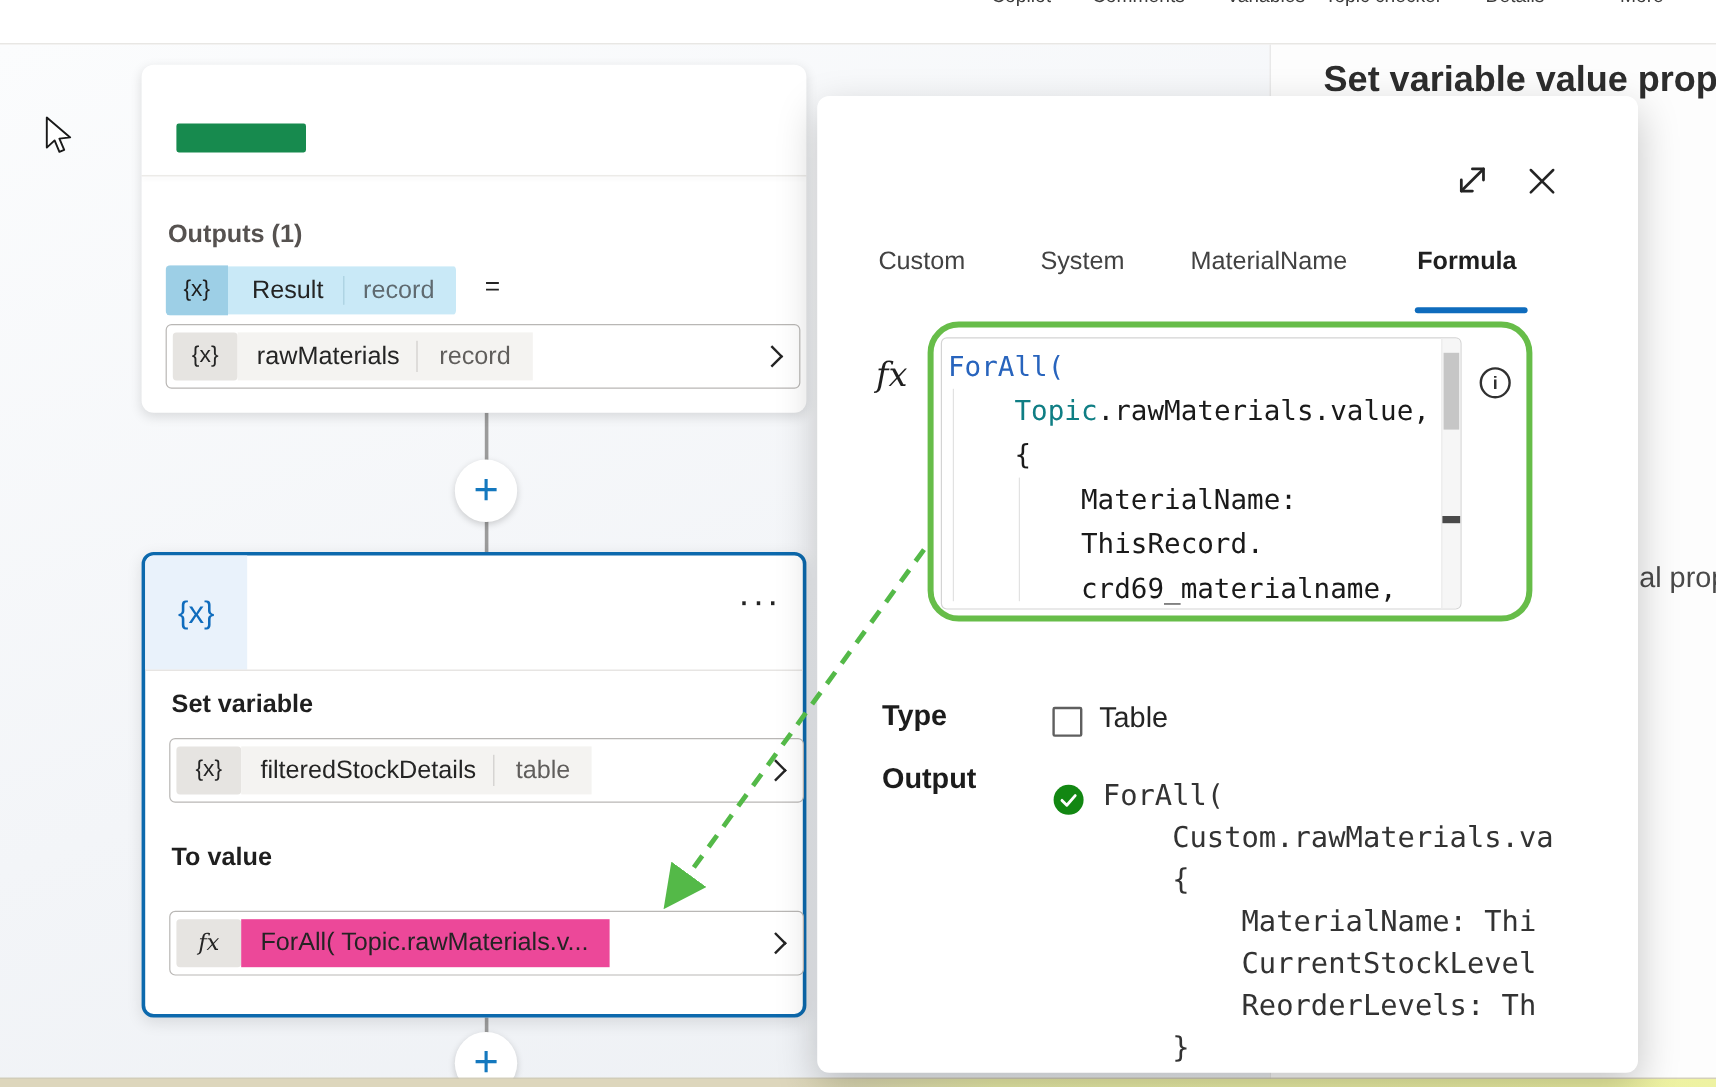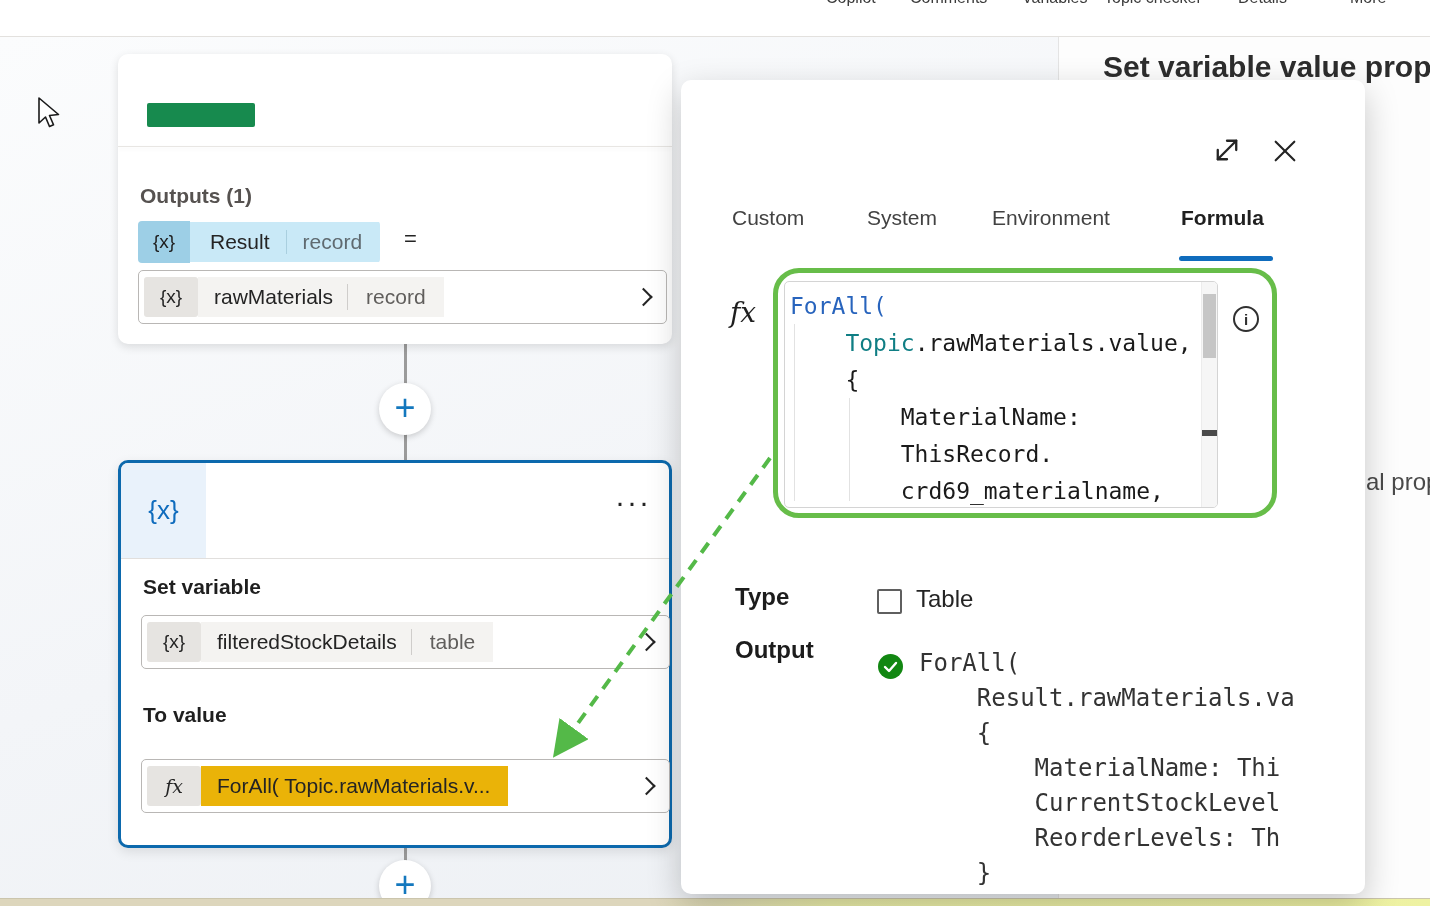--- a/index.html
+++ b/index.html
@@ -132,21 +132,21 @@
     <span class="pf-val" style="background:#f4f3f1">
       <span>filteredStockDetails</span>
       <span class="pf-type">table</span>
     </span>
     <span class="chev"></span>
   </div>
 
   <div class="n2-label" style="top:240px;">To value</div>
   <div class="pillfield" style="left:20px;top:296px;width:527px;">
     <span class="pf-icon" style="background:#e6e4e1;font-style:italic;font-family:'DejaVu Serif',serif;">fx</span>
-    <span class="pf-val" style="background:#eab308;max-width:370px;overflow:hidden;">
+    <span class="pf-val" style="background:#ec4899;max-width:370px;overflow:hidden;">
       <span>ForAll( Topic.rawMaterials.v...</span>
     </span>
     <span class="chev"></span>
   </div>
 </div>
 
 <div class="connline" style="left:404px;top:848px;height:58px;"></div>
 <div class="plusbtn" style="left:379px;top:860px;">
   <span style="color:#1478be">+</span>
 </div>
@@ -166,21 +166,21 @@
     <svg class="icon-svg" width="28" height="28" viewBox="0 0 24 24">
       <g stroke="#242424" stroke-width="1.8" stroke-linecap="round">
         <line x1="4" y1="4" x2="20" y2="20"></line>
           <line x1="20" y1="4" x2="4" y2="20"></line>
       </g>
     </svg>
   </div>
 
   <div class="tab" style="left:51px;">Custom</div>
   <div class="tab" style="left:186px;">System</div>
-  <div class="tab" style="left:311px;">Environment</div>
+  <div class="tab" style="left:311px;">MaterialName</div>
   <div class="tab active" style="left:500px;">Formula</div>
   <div class="tab-underline" style="background:#0f6cbd"></div>
 
   <div class="fx-label">fx</div>
 
   <div class="greenbox"></div>
   <div class="editor">
     <div class="guide" style="left:9px;top:42px;bottom:6px;"></div>
     <div class="guide" style="left:64px;top:116px;bottom:6px;"></div>
     <div class="ed-code"><div><span style="color: rgb(40, 100, 189);">ForAll(</span></div><div><span style="color: rgb(26, 26, 26);">    </span><span style="color: rgb(15, 126, 132);">Topic</span><span style="color: rgb(26, 26, 26);">.rawMaterials.value,</span></div><div><span style="color: rgb(26, 26, 26);">    {</span></div><div><span style="color: rgb(26, 26, 26);">        MaterialName:</span></div><div><span style="color: rgb(26, 26, 26);">        ThisRecord.</span></div><div><span style="color: rgb(26, 26, 26);">        crd69_materialname,</span></div></div>
@@ -194,21 +194,21 @@
   <div class="row-label" style="top:503px;">Type</div>
   <div class="tbl-square"></div>
   <div class="tbl-text">Table</div>
 
   <div class="row-label" style="top:556px;">Output</div>
   <div class="checkcircle" style="background:#128712">
     <svg class="icon-svg" width="25" height="25" viewBox="0 0 25 25">
       <path d="M7 13 L11 17 L18 9" stroke="#fff" stroke-width="2.4" fill="none" stroke-linecap="round" stroke-linejoin="round"></path>
     </svg>
   </div>
-  <div class="out-code"><div>ForAll(</div><div>    Result.rawMaterials.va</div><div>    {</div><div>        MaterialName: Thi</div><div>        CurrentStockLevel</div><div>        ReorderLevels: Th</div><div>    }</div><div>)</div></div>
+  <div class="out-code"><div>ForAll(</div><div>    Custom.rawMaterials.va</div><div>    {</div><div>        MaterialName: Thi</div><div>        CurrentStockLevel</div><div>        ReorderLevels: Th</div><div>    }</div><div>)</div></div>
 </div>
 
 <svg class="arrow-svg" width="280" height="360" viewBox="0 0 280 360">
   <defs>
     <marker id="ah" markerWidth="9" markerHeight="9" refX="6" refY="4.5" orient="auto">
       <path d="M0,0 L9,4.5 L0,9 z" fill="#54b948"></path>
     </marker>
   </defs>
   <line x1="240" y1="28" x2="30" y2="318" stroke="#54b948" stroke-width="4" stroke-dasharray="12 9" marker-end="url(#ah)"></line>
 </svg>

